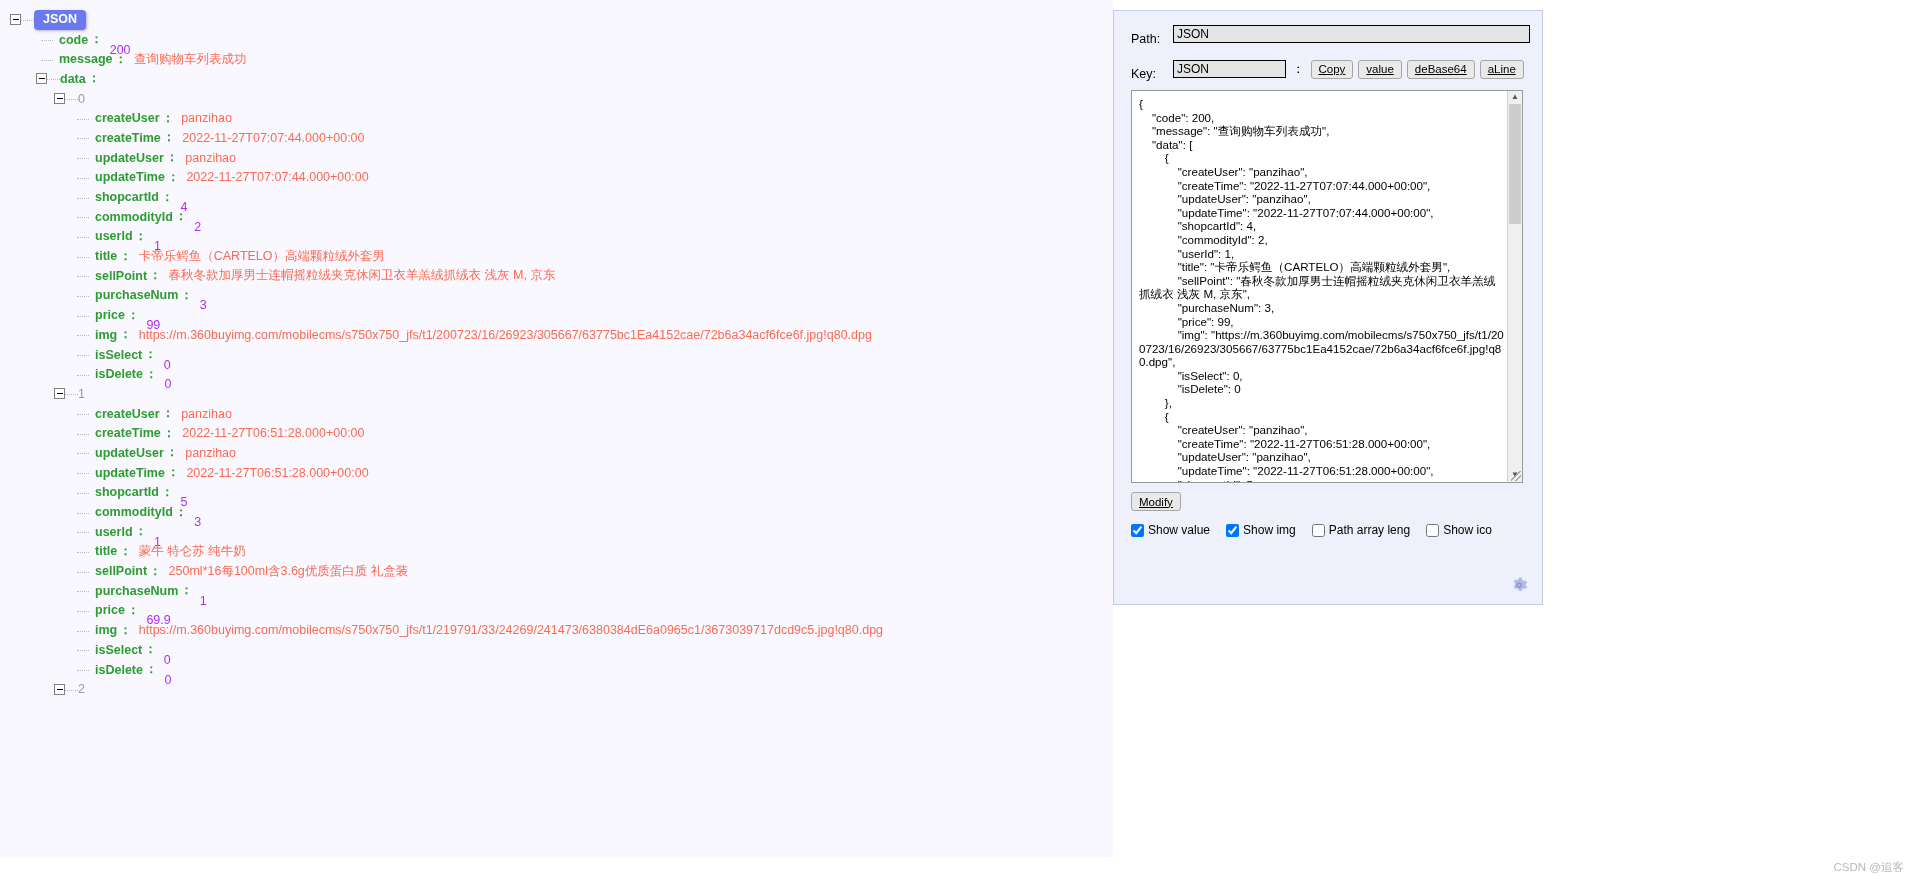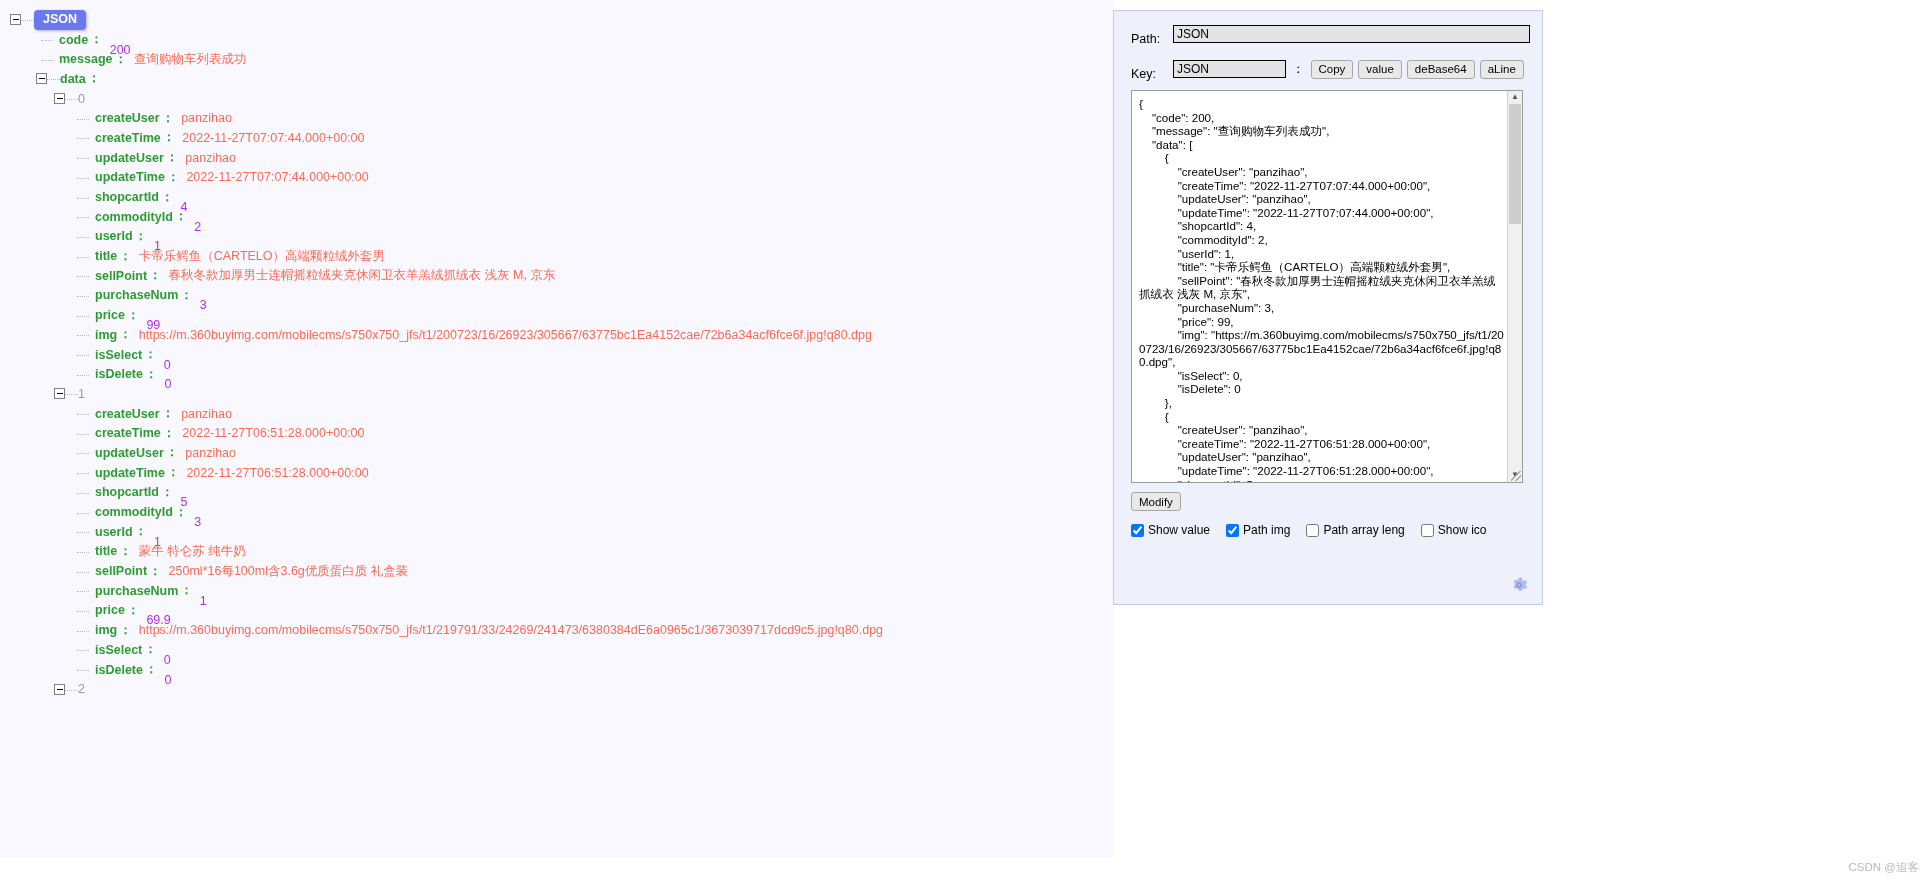--- a/index.html
+++ b/index.html
@@ -154,20 +154,21 @@
     font-size: 11.5px;
     background: #e9e9e9;
     border: 1px solid #a6a6a6;
     border-radius: 3px;
     padding: 2px 7px;
     color: #000;
     cursor: pointer;
     margin-right: 5px;
     height: 19px;
     box-sizing: border-box;
+    text-decoration: underline;
   }
 
   #json-text-wrap {
     margin: 9px 0 0 17px;
     width: 392px;
     height: 393px;
     background: #ffffff;
     border: 1px solid #9a9a9a;
     box-sizing: border-box;
     position: relative;
@@ -237,21 +238,21 @@
     right: 14px;
     bottom: 10px;
     width: 18px;
     height: 18px;
     cursor: pointer;
   }
 
   
   #watermark {
     position: absolute;
-    right: 1px;
+    right: 16px;
     bottom: 6px;
     font-size: 11.5px;
     color: #b9b9b9;
   }
   #bottom-bar {
     position: absolute;
     left: 0;
     bottom: 0;
     width: 1920px;
     height: 24px;
@@ -564,21 +565,21 @@
   </div>
 
 
   <div id="chk-row">
     <label class="chk-item">
       <input type="checkbox" checked="" style="">
       <span>Show value</span>
     </label>
     <label class="chk-item">
       <input type="checkbox" checked="" style="">
-      <span>Path img</span>
+      <span>Show img</span>
     </label>
     <label class="chk-item">
       <input type="checkbox" style="">
       <span>Path array leng</span>
     </label>
     <label class="chk-item">
       <input type="checkbox" style="">
       <span>Show ico</span>
     </label>
   </div>

